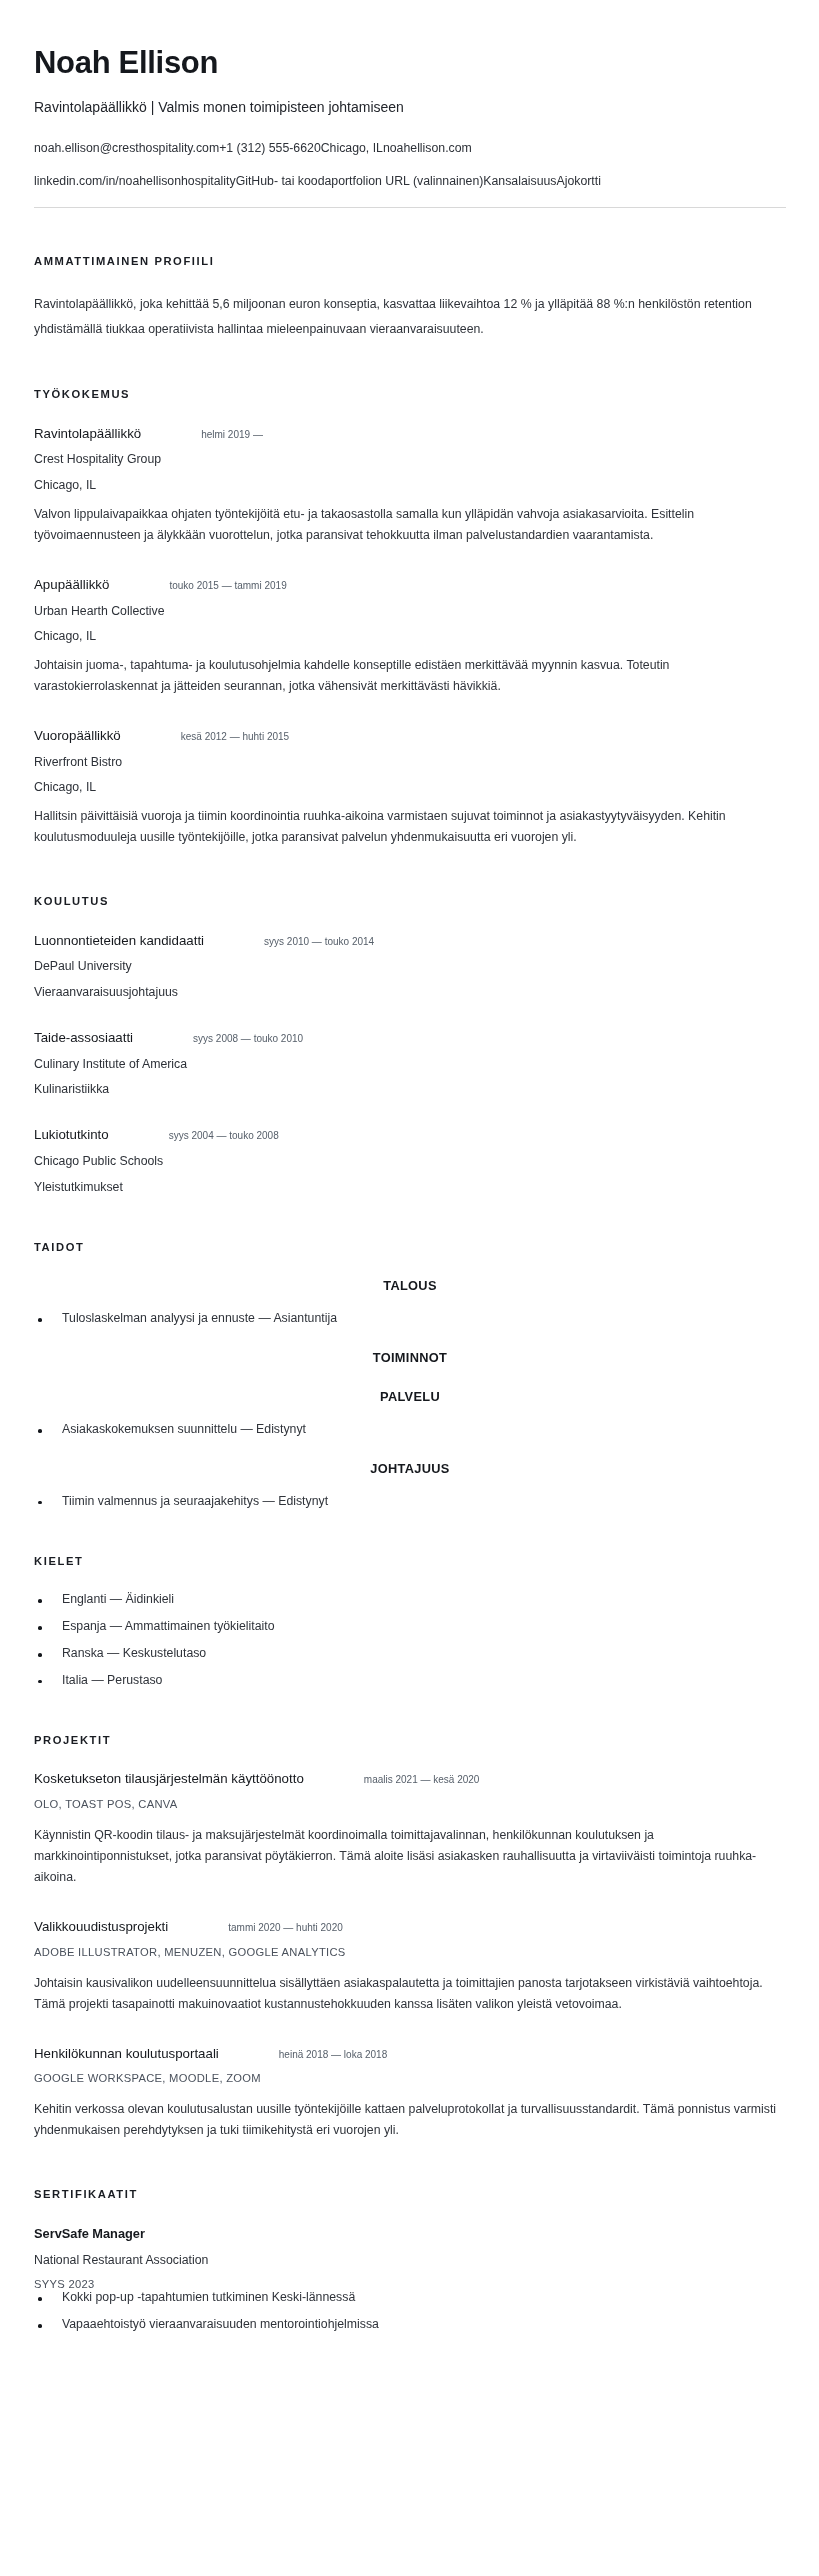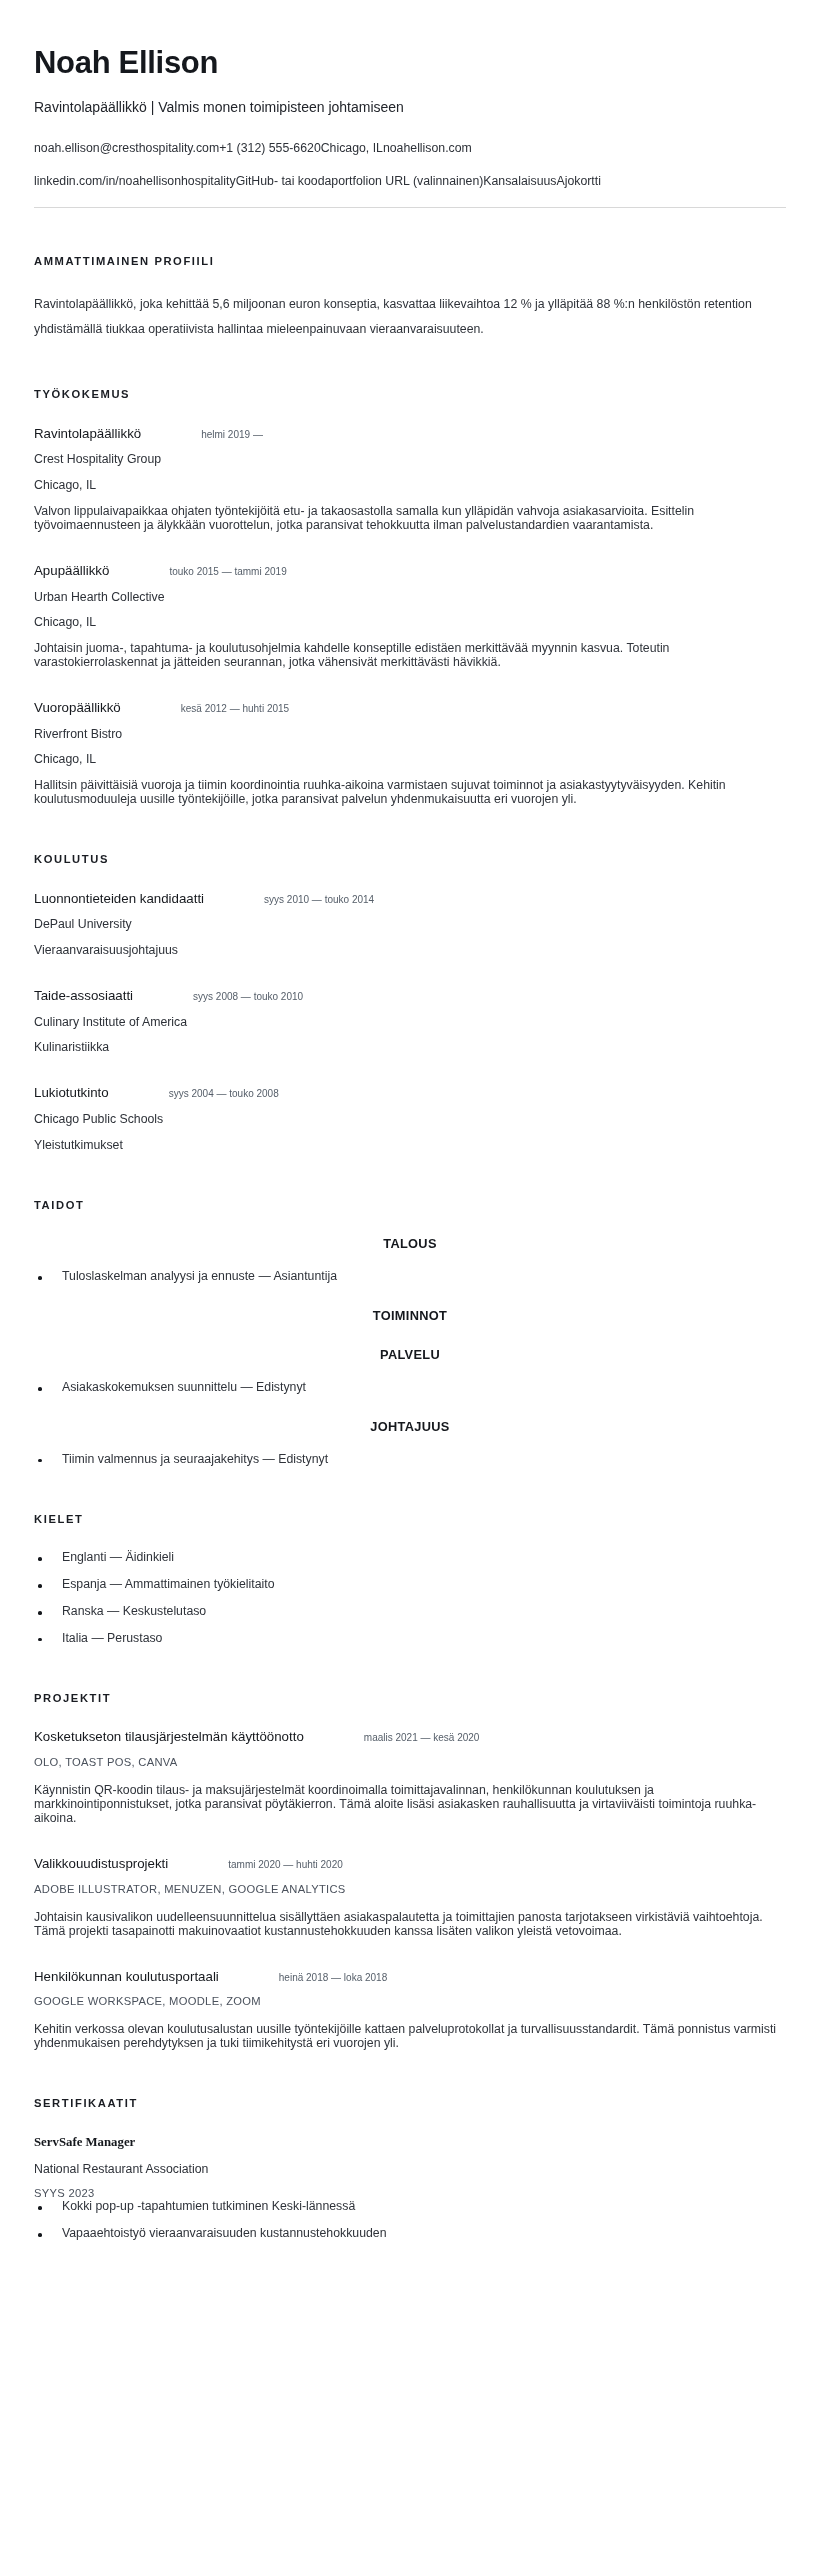--- a/index.html
+++ b/index.html
@@ -68,21 +68,21 @@
     color: #555e69;
     padding-left: 43px;
   }
   .entry-line {
     font-size: 12.3px;
     color: #2d3138;
     margin-bottom: 11.7px;
   }
   .entry-desc {
     font-size: 12.3px;
-    line-height: 14px;
+    line-height: 21px;
     color: #30343b;
     margin: 3.2px 0 0 0;
     max-width: 763px;
   }
   .tools-line {
     font-size: 11.2px;
     letter-spacing: 0.3px;
     color: #4a515c;
     margin-bottom: 15px;
   }
@@ -110,21 +110,20 @@
     flex: none;
     margin: 7px 20px 0 4.3px;
   }
   .cert-entry { margin-bottom: 33px; }
   .cert-entry:last-child { margin-bottom: 0; }
   .cert-name {
     font-size: 12.8px;
     font-weight: 700;
     color: #15181d;
     margin-bottom: 11.7px;
-    font-family: Liberation Serif, serif;
   }
   .cert-issuer {
     font-size: 12.3px;
     color: #2d3138;
     margin-bottom: 11.7px;
   }
   .cert-date {
     font-size: 11.2px;
     letter-spacing: 0.3px;
     color: #4a515c;
@@ -302,19 +301,19 @@
 
   </section>
 
   <section>
     <div class="bullet-row">
       <span class="bullet-dot"></span>
       <span>Kokki pop-up -tapahtumien tutkiminen Keski-lännessä</span>
     </div>
     <div class="bullet-row">
       <span class="bullet-dot"></span>
-      <span>Vapaaehtoistyö vieraanvaraisuuden kustannustehokkuuden</span>
+      <span>Vapaaehtoistyö vieraanvaraisuuden mentorointiohjelmissa</span>
     </div>
 
   </section>
 
 </div>
 
 
 </body></html>

